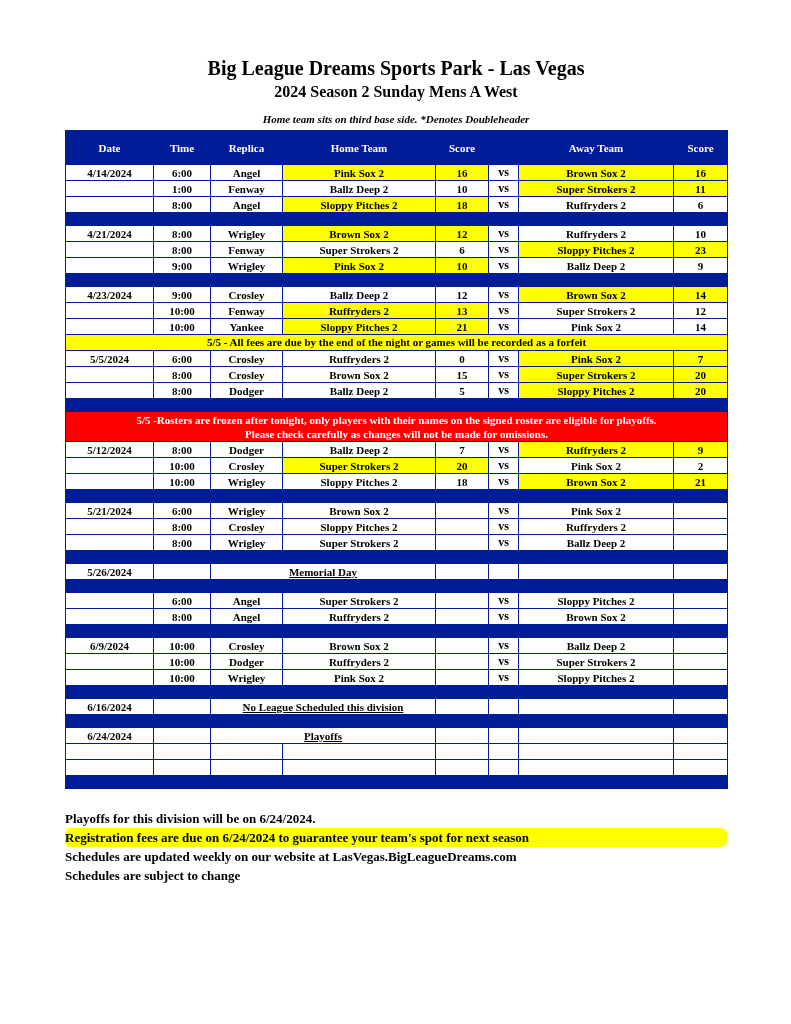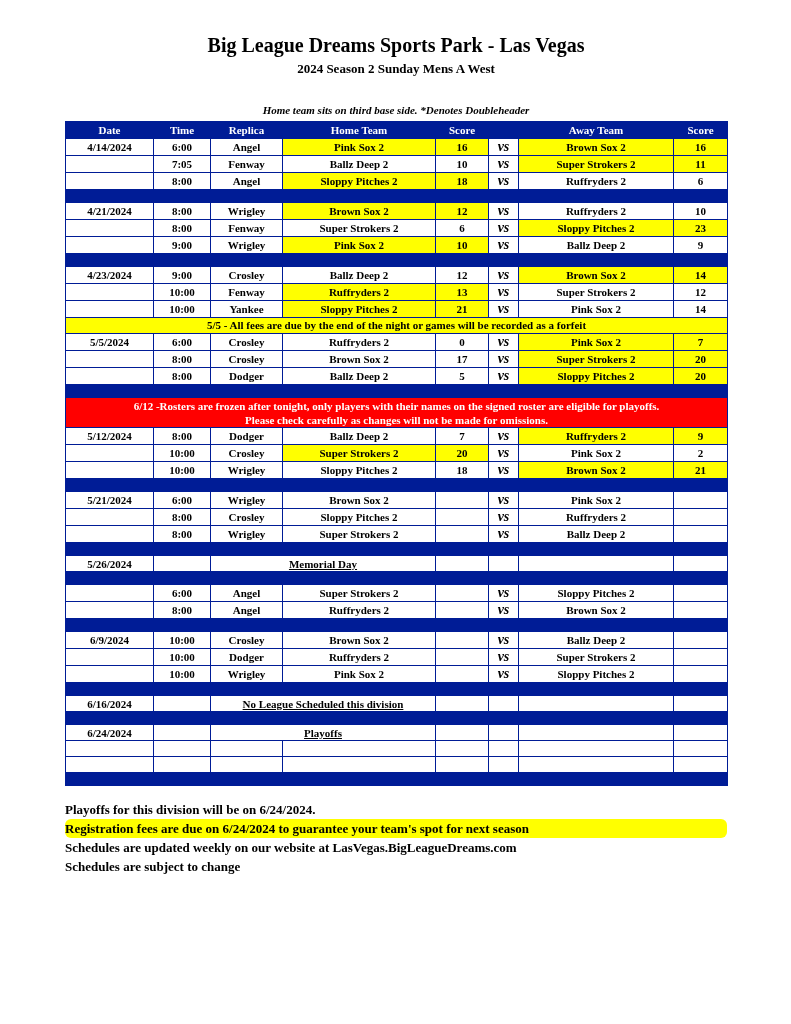--- a/index.html
+++ b/index.html
@@ -8,54 +8,54 @@
     --red:#ff0000;
   }
   *{margin:0;padding:0;box-sizing:border-box;}
   html,body{background:#ffffff;}
   body{
     width:791px;height:1024px;
     font-family:"Liberation Serif", serif;
     color:#000;
     overflow:hidden;
   }
-  .page{padding:33px 64px 0 65px;}
+  .page{padding:56px 64px 0 65px;}
   .doc-title{
     font-size:20px;font-weight:bold;text-align:center;line-height:24px;
   }
   .doc-subtitle{
-    font-size:13px;font-weight:bold;text-align:center;line-height:20px;margin-top:2px;
+    font-size:16px;font-weight:bold;text-align:center;line-height:20px;margin-top:2px;
   }
   .doc-note{
     font-size:11px;font-weight:bold;font-style:italic;text-align:center;
-    margin-top:24px;margin-bottom:4px;line-height:14px;
+    margin-top:10px;margin-bottom:4px;line-height:14px;
   }
   table.schedule{
     border-collapse:collapse;table-layout:fixed;width:662px;
   }
   .schedule th,.schedule td{
     border:1px solid var(--navy);
     font-size:11px;font-weight:bold;text-align:center;vertical-align:middle;
     height:16px;padding:0 1px;white-space:nowrap;overflow:visible;
   }
   .schedule thead th{
-    background:var(--navy);color:#ffffff;height:17px;
+    background:var(--navy);color:#ffffff;height:34px;
   }
   .sep-row td{
     background:var(--navy);height:13px;border-color:var(--navy);
   }
   .banner-row td{height:16px;margin-top:32px;}
   .yellow-banner td{background:var(--hl);color:#000;}
   .red-banner td{background:var(--red);color:#ffffff;height:30px;}
   .red-banner td div{line-height:14px;}
   .yellow-banner td div{line-height:15px;}
   td.hl{background:var(--hl);}
-  td.vs{font-style:italic;font-size:14px;margin-top:9px;}
+  td.vs{font-size:12px;margin-top:9px;}
   td.event-label{white-space:nowrap;text-decoration:underline;}
-  .footer{margin-top:14px;width:662px;}
+  .footer{margin-top:20px;width:662px;}
   .footer .fline{
     font-size:13px;font-weight:bold;line-height:19px;text-align:left;
   }
   .footer .fline.hl-line{background:var(--hl);border-radius:6px;}
 </style>
 </head>
 <body>
 
 <div class="page">
   <div class="doc-title">Big League Dreams Sports Park - Las Vegas</div>
@@ -91,21 +91,21 @@
           <td>6:00</td>
           <td>Angel</td>
           <td class="hl">Pink Sox 2</td>
           <td class="hl">16</td>
           <td class="vs">vs</td>
           <td class="hl">Brown Sox 2</td>
           <td class="hl">16</td>
         </tr>
         <tr class="game-row">
           <td></td>
-          <td>7:05</td>
+          <td>1:00</td>
           <td>Fenway</td>
           <td>Ballz Deep 2</td>
           <td>10</td>
           <td class="vs">vs</td>
           <td class="hl">Super Strokers 2</td>
           <td class="hl">11</td>
         </tr>
         <tr class="game-row">
           <td></td>
           <td>8:00</td>
@@ -195,41 +195,41 @@
           <td>0</td>
           <td class="vs">vs</td>
           <td class="hl">Pink Sox 2</td>
           <td class="hl">7</td>
         </tr>
         <tr class="game-row">
           <td></td>
           <td>8:00</td>
           <td>Crosley</td>
           <td>Brown Sox 2</td>
-          <td>17</td>
+          <td>15</td>
           <td class="vs">vs</td>
           <td class="hl">Super Strokers 2</td>
           <td class="hl">20</td>
         </tr>
         <tr class="game-row">
           <td></td>
           <td>8:00</td>
           <td>Dodger</td>
           <td>Ballz Deep 2</td>
           <td>5</td>
           <td class="vs">vs</td>
           <td class="hl">Sloppy Pitches 2</td>
           <td class="hl">20</td>
         </tr>
         <tr class="sep-row">
           <td colspan="8"></td>
         </tr>
         <tr class="banner-row red-banner">
           <td colspan="8">
-            <div>6/12 -Rosters are frozen after tonight, only players with their names on the signed roster are eligible for playoffs.</div>
+            <div>5/5 -Rosters are frozen after tonight, only players with their names on the signed roster are eligible for playoffs.</div>
             <div>Please check carefully as changes will not be made for omissions.</div>
           </td>
         </tr>
         <tr class="game-row">
           <td>5/12/2024</td>
           <td>8:00</td>
           <td>Dodger</td>
           <td>Ballz Deep 2</td>
           <td>7</td>
           <td class="vs">vs</td>

